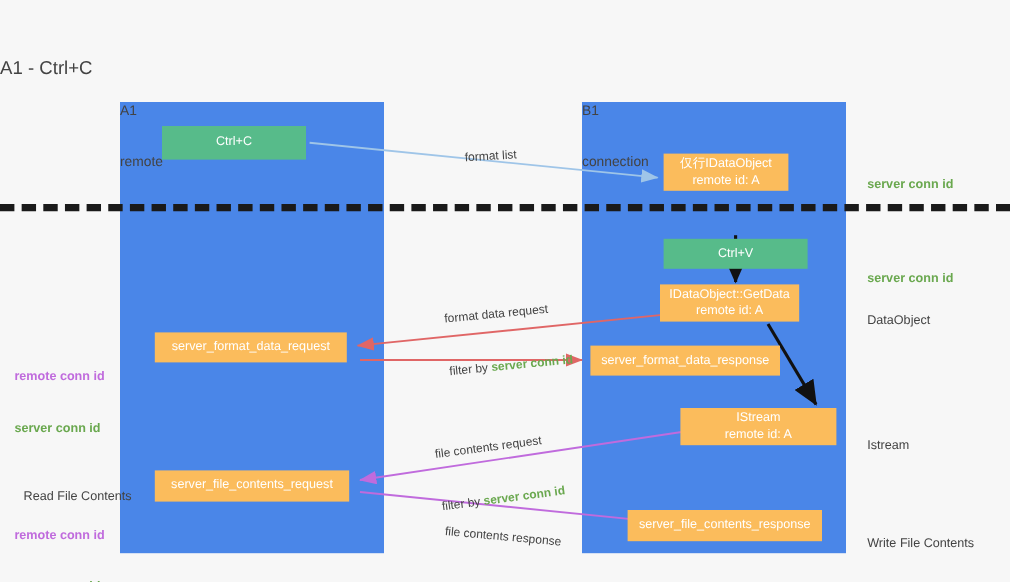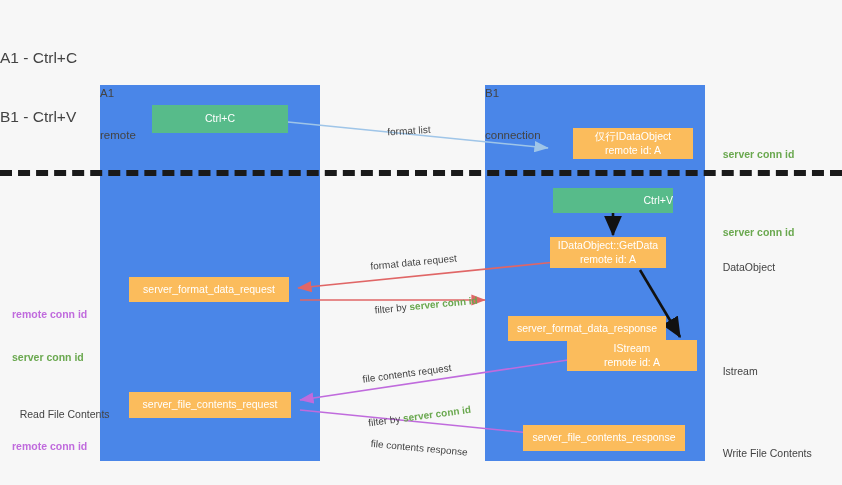--- a/index.html
+++ b/index.html
@@ -67,21 +67,20 @@
 </head>
 <body>
 
 <div id="stage">
 
   <div class="col" style="left:100px;top:85px;width:220px;height:376px;"></div>
   <div class="col" style="left:485px;top:85px;width:220px;height:376px;"></div>
 
   <div class="t title">
     <div>A1 - Ctrl+C</div>
-    <div>B1 - Ctrl+V</div>
   </div>
 
   <div class="t colhead" style="left:100px;top:58px;width:220px;">
     <div>A1</div>
     <div>remote</div>
   </div>
   <div class="t colhead" style="left:485px;top:58px;width:220px;">
     <div>B1</div>
     <div>connection</div>
   </div>
@@ -112,43 +111,43 @@
 
     <path d="M640,270 L680,337" stroke="#111111" stroke-width="2.6" fill="none" marker-end="url(#ar-blk)"></path>
 
     <path d="M568,360 L300,400" stroke="#c06bdd" stroke-width="1.6" fill="none" marker-end="url(#ar-mag)"></path>
 
     <path d="M300,410 L580,438" stroke="#c06bdd" stroke-width="1.6" fill="none" marker-end="url(#ar-mag)"></path>
   </svg>
 
   <div class="divider"></div>
 
-  <div class="box green" style="left:152px;top:105px;width:136px;height:28px;">
+  <div class="box green" style="left:135px;top:105px;width:120px;height:28px;">
     <span>Ctrl+C</span>
   </div>
 
-  <div class="box orange" style="left:553px;top:128px;width:120px;height:31px;margin-left:20px;">
+  <div class="box orange" style="left:553px;top:128px;width:104px;height:31px;">
     <span>仅行IDataObject</span>
     <span>remote id: A</span>
   </div>
 
-  <div class="box green" style="left:553px;top:188px;width:120px;height:25px;align-items:flex-end;">
+  <div class="box green" style="left:553px;top:199px;width:120px;height:25px;">
     <span>Ctrl+V</span>
   </div>
 
   <div class="box orange" style="left:550px;top:237px;width:116px;height:31px;">
     <span>IDataObject::GetData</span>
     <span>remote id: A</span>
   </div>
 
   <div class="box orange" style="left:129px;top:277px;width:160px;height:25px;">
     <span>server_format_data_request</span>
   </div>
 
-  <div class="box orange" style="left:508px;top:288px;width:158px;height:25px;margin-top:28px;">
+  <div class="box orange" style="left:492px;top:288px;width:158px;height:25px;">
     <span>server_format_data_response</span>
   </div>
 
   <div class="box orange" style="left:567px;top:340px;width:130px;height:31px;">
     <span>IStream</span>
     <span>remote id: A</span>
   </div>
 
   <div class="box orange" style="left:523px;top:425px;width:162px;height:26px;">
     <span>server_file_contents_response</span>

